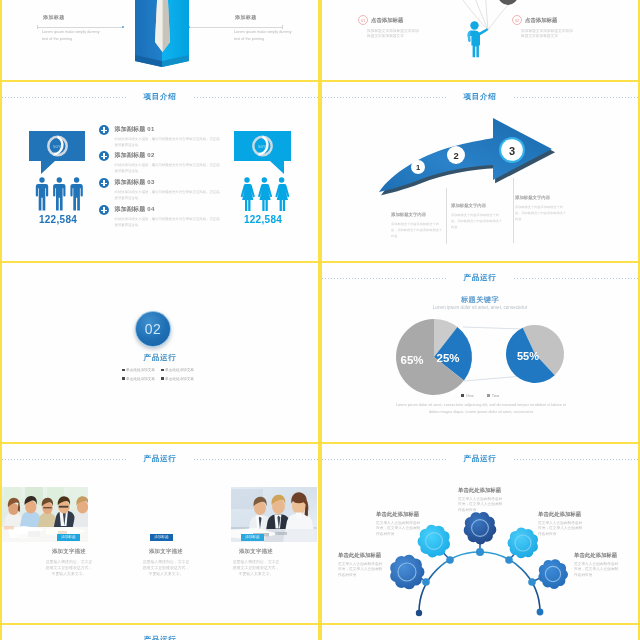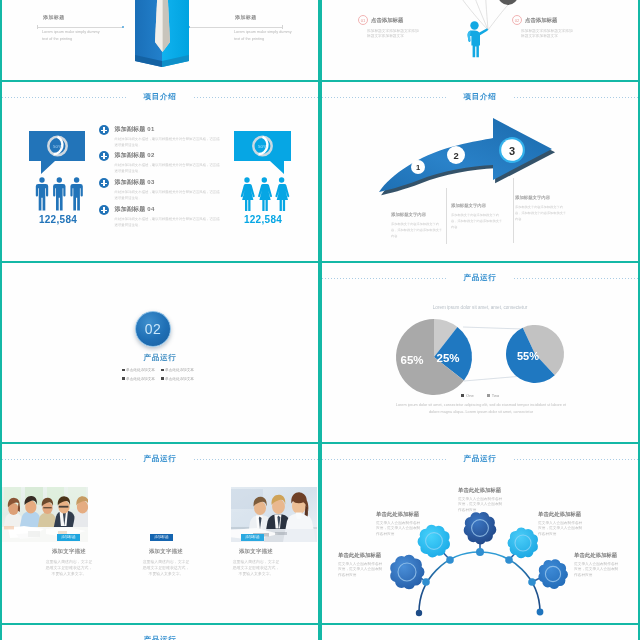--- a/index.html
+++ b/index.html
@@ -1,18 +1,18 @@
 <!DOCTYPE html>
 <html><head>
 <meta charset="utf-8">
 <title>Slide Deck Thumbnails</title>
 <style>
   html,body{margin:0;padding:0;width:640px;height:640px;overflow:hidden;background:#ffffff;}
   body{font-family:"Liberation Sans","DejaVu Sans",sans-serif;-webkit-font-smoothing:antialiased;}
-  .deck{position:relative;width:640px;height:640px;background:#14b8a6;}
+  .deck{position:relative;width:640px;height:640px;background:#fde047;}
   .slide{position:absolute;width:316px;height:179px;background:#fefefe;overflow:hidden;box-sizing:border-box;}
   .slide.col1{left:2px;}
   .slide.col2{left:322px;}
   .r0{top:-99px;} .r1{top:82px;} .r2{top:263px;} .r3{top:444px;} .r4{top:625px;}
 
   
   .sec-head{position:absolute;top:8px;left:0;width:100%;height:14px;display:flex;align-items:center;justify-content:center;}
   .sec-head .dash{flex:1 1 auto;height:1px;
       background-image:linear-gradient(to right,#aacce4 0 1px,transparent 1px 3px);
       background-size:3px 1px;background-repeat:repeat-x;}
@@ -304,20 +304,21 @@
           <span>单击此处添加文本</span>
         </div>
     </div>
   </div>
   <div class="slide col2 r2 s6">
     <div class="sec-head">
       <span class="dash"></span>
       <span class="t">产品运行</span>
       <span class="dash"></span>
     </div>
+    <div class="ctitle" style="top:32px;">标题关键字</div>
     <div class="csub" style="top:42px;">Lorem ipsum dolor sit amet, amet, consectetur</div>
 
     <svg width="318" height="181" viewBox="0 0 318 181" style="position:absolute;left:0;top:0;">
       <g stroke="#c3ccd6" stroke-width=".6" fill="none">
         <path d="M141,64 L200,66"></path>
         <path d="M142,118 L201,113"></path>
       </g>
       <g>
         <path d="M112.0,94.0 L112.00,56.00 A38,38 0 0 1 135.40,64.06 Z" fill="#cbcbcb"></path>
         <path d="M112.0,94.0 L135.40,64.06 A38,38 0 0 1 141.94,117.40 Z" fill="#1f78c1"></path>

